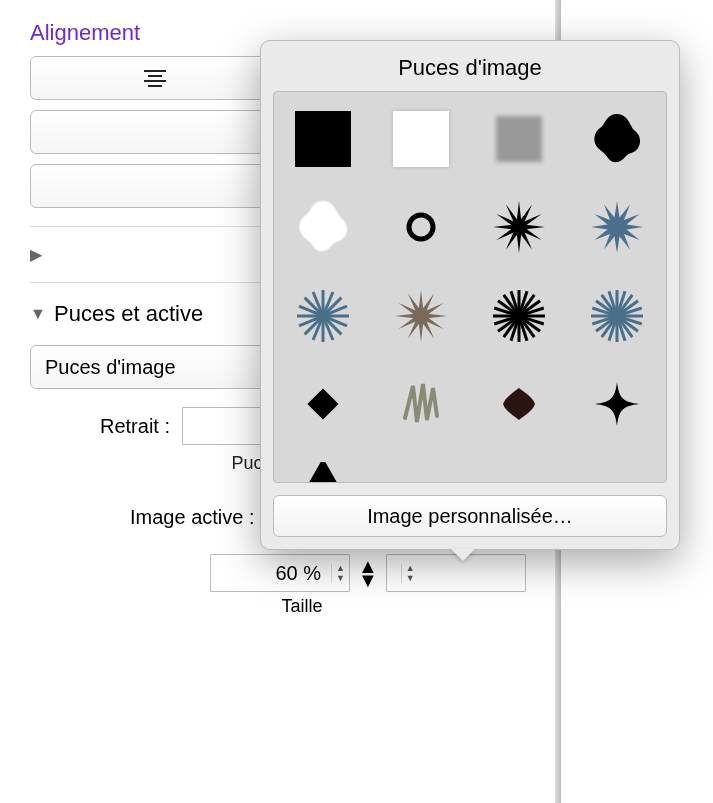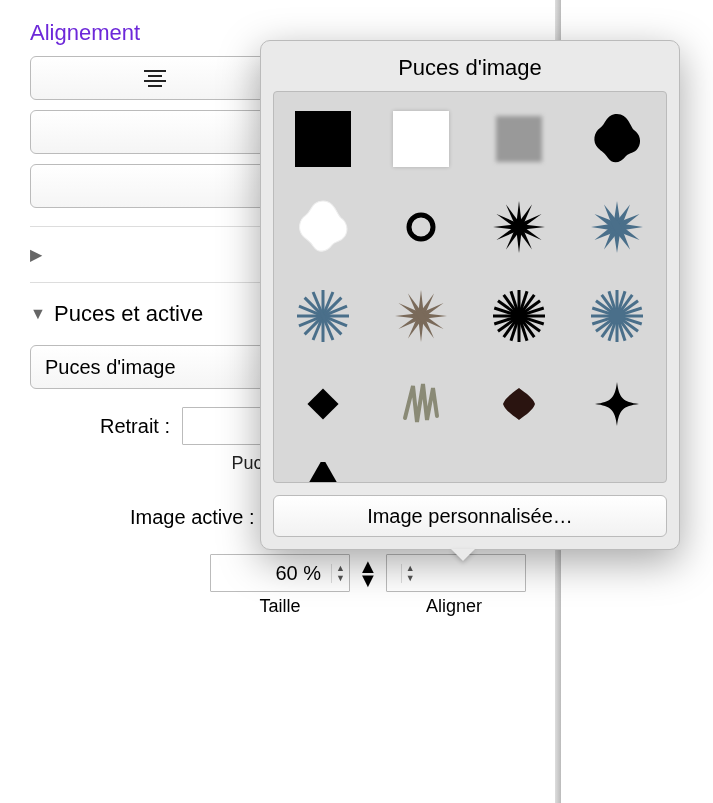--- a/index.html
+++ b/index.html
@@ -167,21 +167,21 @@
     }
     .size-align-row {
       display: flex;
       align-items: center;
       gap: 8px;
       margin-left: 180px;
       margin-bottom: 4px;
     }
     .size-align-labels {
       display: flex;
-      gap: 12px;
+      gap: 0;
       margin-left: 180px;
       font-size: 18px;
     }
     .size-align-labels span:first-child { width: 140px; text-align: center; }
     .size-align-labels span:last-child { width: 140px; text-align: center; margin-left: 22px; }
     .vert-arrows {
       font-size: 20px;
       line-height: 14px;
       display: flex;
       flex-direction: column;
@@ -361,21 +361,20 @@
     </div>
     <div class="num-input">
       <div class="stepper">
           <span>▲</span>
           <span>▼</span>
         </div>
     </div>
   </div>
   <div class="size-align-labels">
     <span>Taille</span>
-    <span>Aligner</span>
   </div>
 </div>
 
 <div class="popup">
   <div class="popup-title">Puces d'image</div>
   <div class="icon-grid">
 
     <div class="icon-cell">
         <div style="width:56px;height:56px;background:#000"></div>
       </div>

